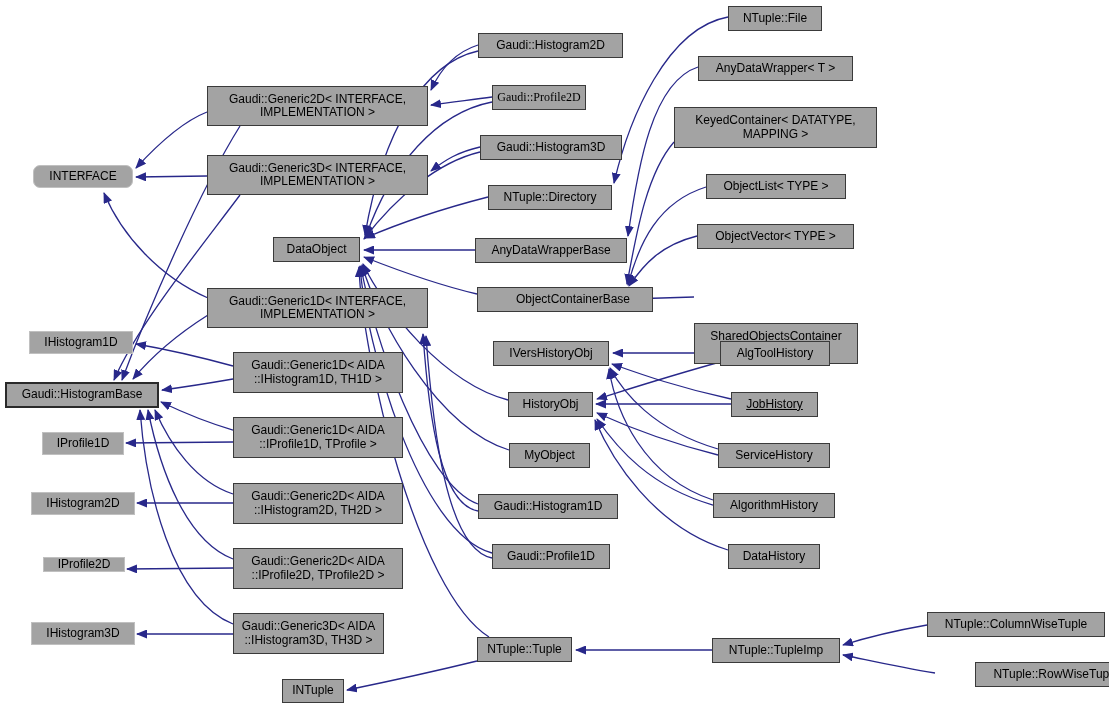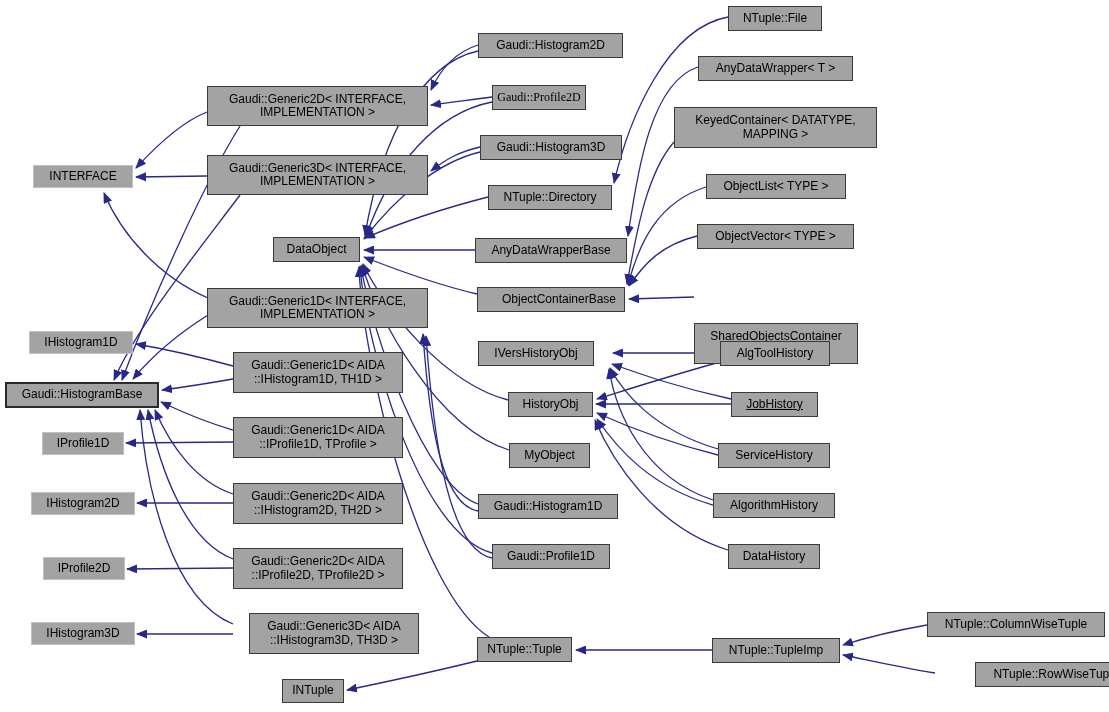--- a/index.html
+++ b/index.html
@@ -89,21 +89,21 @@
         <path d="M713,500 C643,477 616,412 609,369" class="edge" stroke="#28288a" marker-end="url(#arrowhead)"></path>
         <path d="M713,505 C650,487 617,448 597,419" class="edge" stroke="#28288a" marker-end="url(#arrowhead)"></path>
         <path d="M728,550 C653,527 611,458 595,420" class="edge" stroke="#28288a" marker-end="url(#arrowhead)"></path>
         <path d="M712,650 L576,650" class="edge" stroke="#28288a" marker-end="url(#arrowhead)"></path>
         <path d="M477,661 C432,672 381,683 347,690" class="edge" stroke="#28288a" marker-end="url(#arrowhead)"></path>
         <path d="M927,625 C893,631 865,638 843,645" class="edge" stroke="#28288a" marker-end="url(#arrowhead)"></path>
         <path d="M935,673 C897,667 868,660 843,655" class="edge" stroke="#28288a" marker-end="url(#arrowhead)"></path>
       </g>
   </svg>
   <div id="nodes">
-      <div class="node gray" style="left: 33px; top: 165px; width: 100px; height: 23px;">
+      <div class="node gray" style="left: 33px; top: 165px; width: 100px; height: 23px; border-radius: 7px;">
         <span>INTERFACE</span>
       </div>
       <div class="node dark" style="left: 207px; top: 86px; width: 221px; height: 40px;">
         <span>Gaudi::Generic2D&lt; INTERFACE,</span>
         <span>IMPLEMENTATION &gt;</span>
       </div>
       <div class="node dark" style="left: 207px; top: 155px; width: 221px; height: 40px;">
         <span>Gaudi::Generic3D&lt; INTERFACE,</span>
         <span>IMPLEMENTATION &gt;</span>
       </div>
@@ -116,21 +116,21 @@
       </div>
       <div class="node bold" style="left: 5px; top: 382px; width: 154px; height: 26px;">
         <span>Gaudi::HistogramBase</span>
       </div>
       <div class="node gray" style="left: 42px; top: 432px; width: 82px; height: 23px;">
         <span>IProfile1D</span>
       </div>
       <div class="node gray" style="left: 31px; top: 492px; width: 104px; height: 23px;">
         <span>IHistogram2D</span>
       </div>
-      <div class="node gray" style="left: 43px; top: 557px; width: 82px; height: 23px;">
+      <div class="node gray" style="left: 43px; top: 557px; width: 82px; height: 15px;">
         <span>IProfile2D</span>
       </div>
       <div class="node gray" style="left: 31px; top: 622px; width: 104px; height: 23px;">
         <span>IHistogram3D</span>
       </div>
       <div class="node dark" style="left: 233px; top: 352px; width: 170px; height: 41px;">
         <span>Gaudi::Generic1D&lt; AIDA</span>
         <span>::IHistogram1D, TH1D &gt;</span>
       </div>
       <div class="node dark" style="left: 233px; top: 417px; width: 170px; height: 41px;">
@@ -138,21 +138,21 @@
         <span>::IProfile1D, TProfile &gt;</span>
       </div>
       <div class="node dark" style="left: 233px; top: 483px; width: 170px; height: 41px;">
         <span>Gaudi::Generic2D&lt; AIDA</span>
         <span>::IHistogram2D, TH2D &gt;</span>
       </div>
       <div class="node dark" style="left: 233px; top: 548px; width: 170px; height: 41px;">
         <span>Gaudi::Generic2D&lt; AIDA</span>
         <span>::IProfile2D, TProfile2D &gt;</span>
       </div>
-      <div class="node dark" style="left: 249px; top: 613px; width: 170px; height: 41px;">
+      <div class="node dark" style="left: 233px; top: 613px; width: 151px; height: 41px;">
         <span>Gaudi::Generic3D&lt; AIDA</span>
         <span>::IHistogram3D, TH3D &gt;</span>
       </div>
       <div class="node dark" style="left: 282px; top: 679px; width: 62px; height: 24px;">
         <span>INTuple</span>
       </div>
       <div class="node dark" style="left: 478px; top: 33px; width: 145px; height: 25px;">
         <span>Gaudi::Histogram2D</span>
       </div>
       <div class="node dark" style="left: 492px; top: 85px; width: 94px; height: 25px; font-family: Liberation Serif, serif;">
@@ -163,24 +163,24 @@
       </div>
       <div class="node dark" style="left: 488px; top: 185px; width: 124px; height: 25px;">
         <span>NTuple::Directory</span>
       </div>
       <div class="node dark" style="left: 273px; top: 237px; width: 87px; height: 25px;">
         <span>DataObject</span>
       </div>
       <div class="node dark" style="left: 475px; top: 238px; width: 152px; height: 25px;">
         <span>AnyDataWrapperBase</span>
       </div>
-      <div class="node dark" style="left: 477px; top: 287px; width: 148px; height: 25px; padding-left: 16px;">
+      <div class="node dark" style="left: 477px; top: 287px; width: 176px; height: 25px; padding-left: 16px;">
         <span>ObjectContainerBase</span>
       </div>
-      <div class="node dark" style="left: 478px; top: 341px; width: 116px; height: 25px;">
+      <div class="node dark" style="left: 493px; top: 341px; width: 116px; height: 25px;">
         <span>IVersHistoryObj</span>
       </div>
       <div class="node dark" style="left: 508px; top: 392px; width: 85px; height: 25px;">
         <span>HistoryObj</span>
       </div>
       <div class="node dark" style="left: 509px; top: 443px; width: 81px; height: 25px;">
         <span>MyObject</span>
       </div>
       <div class="node dark" style="left: 478px; top: 494px; width: 140px; height: 25px;">
         <span>Gaudi::Histogram1D</span>

